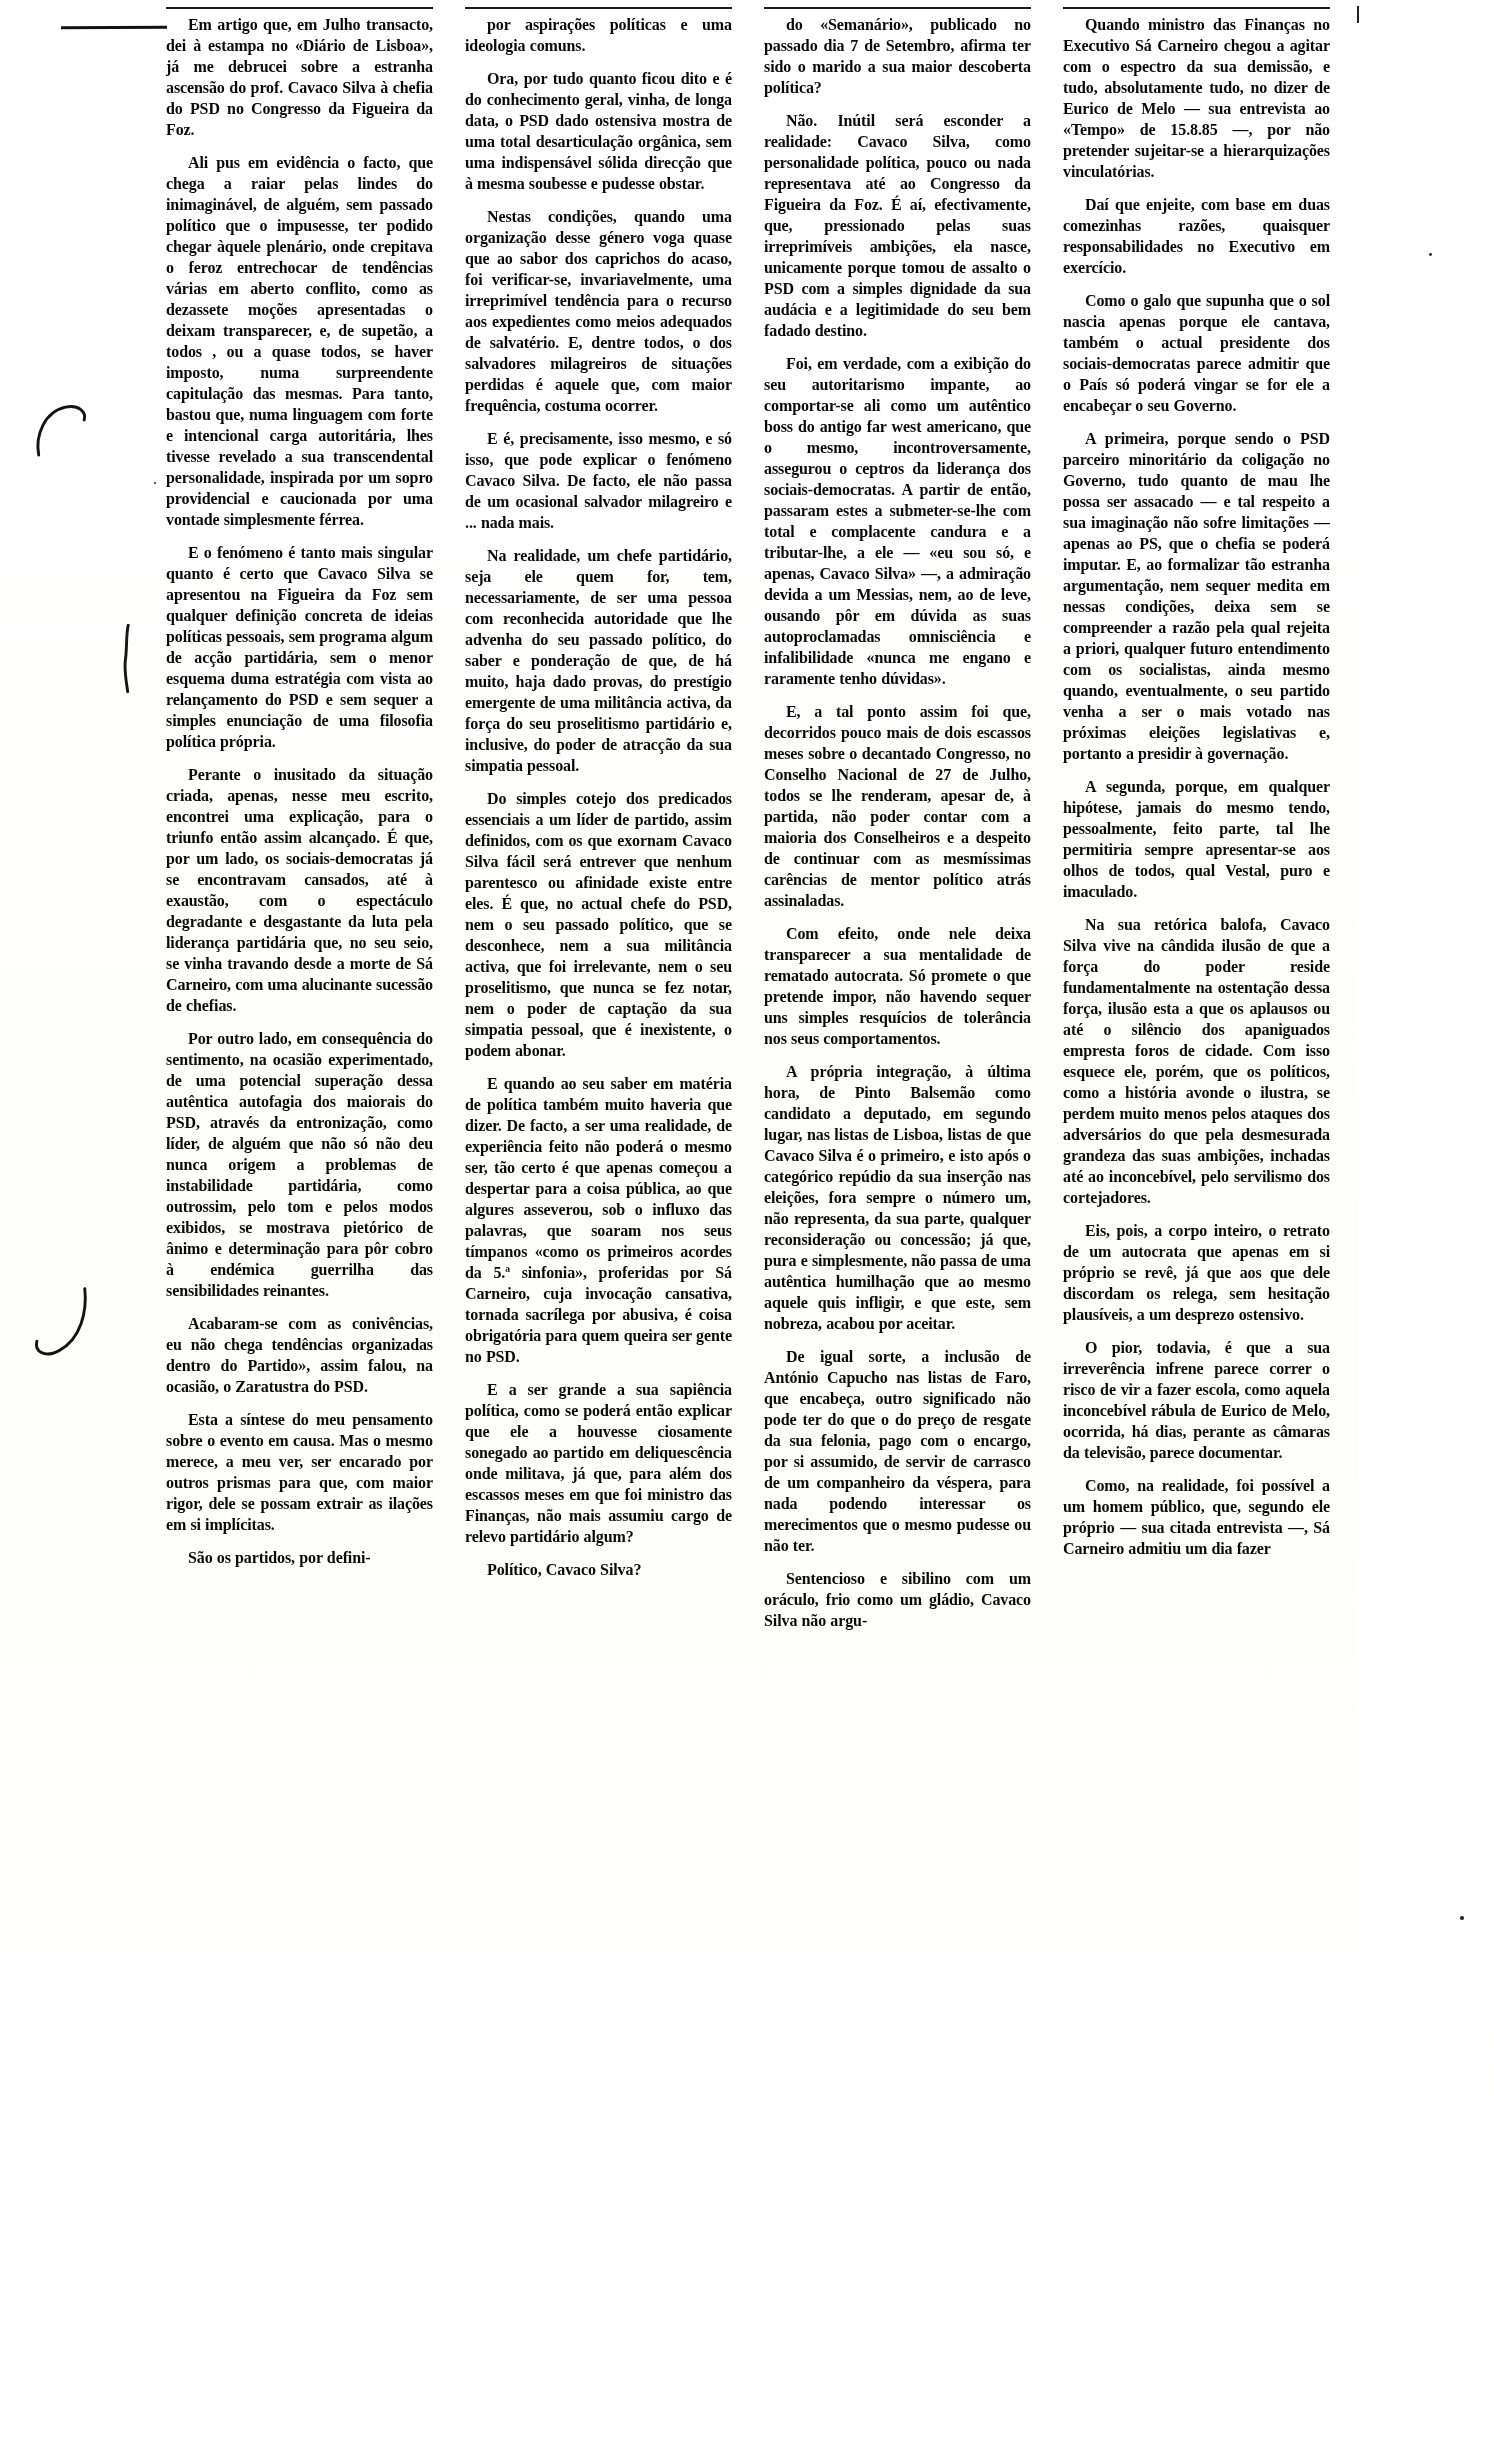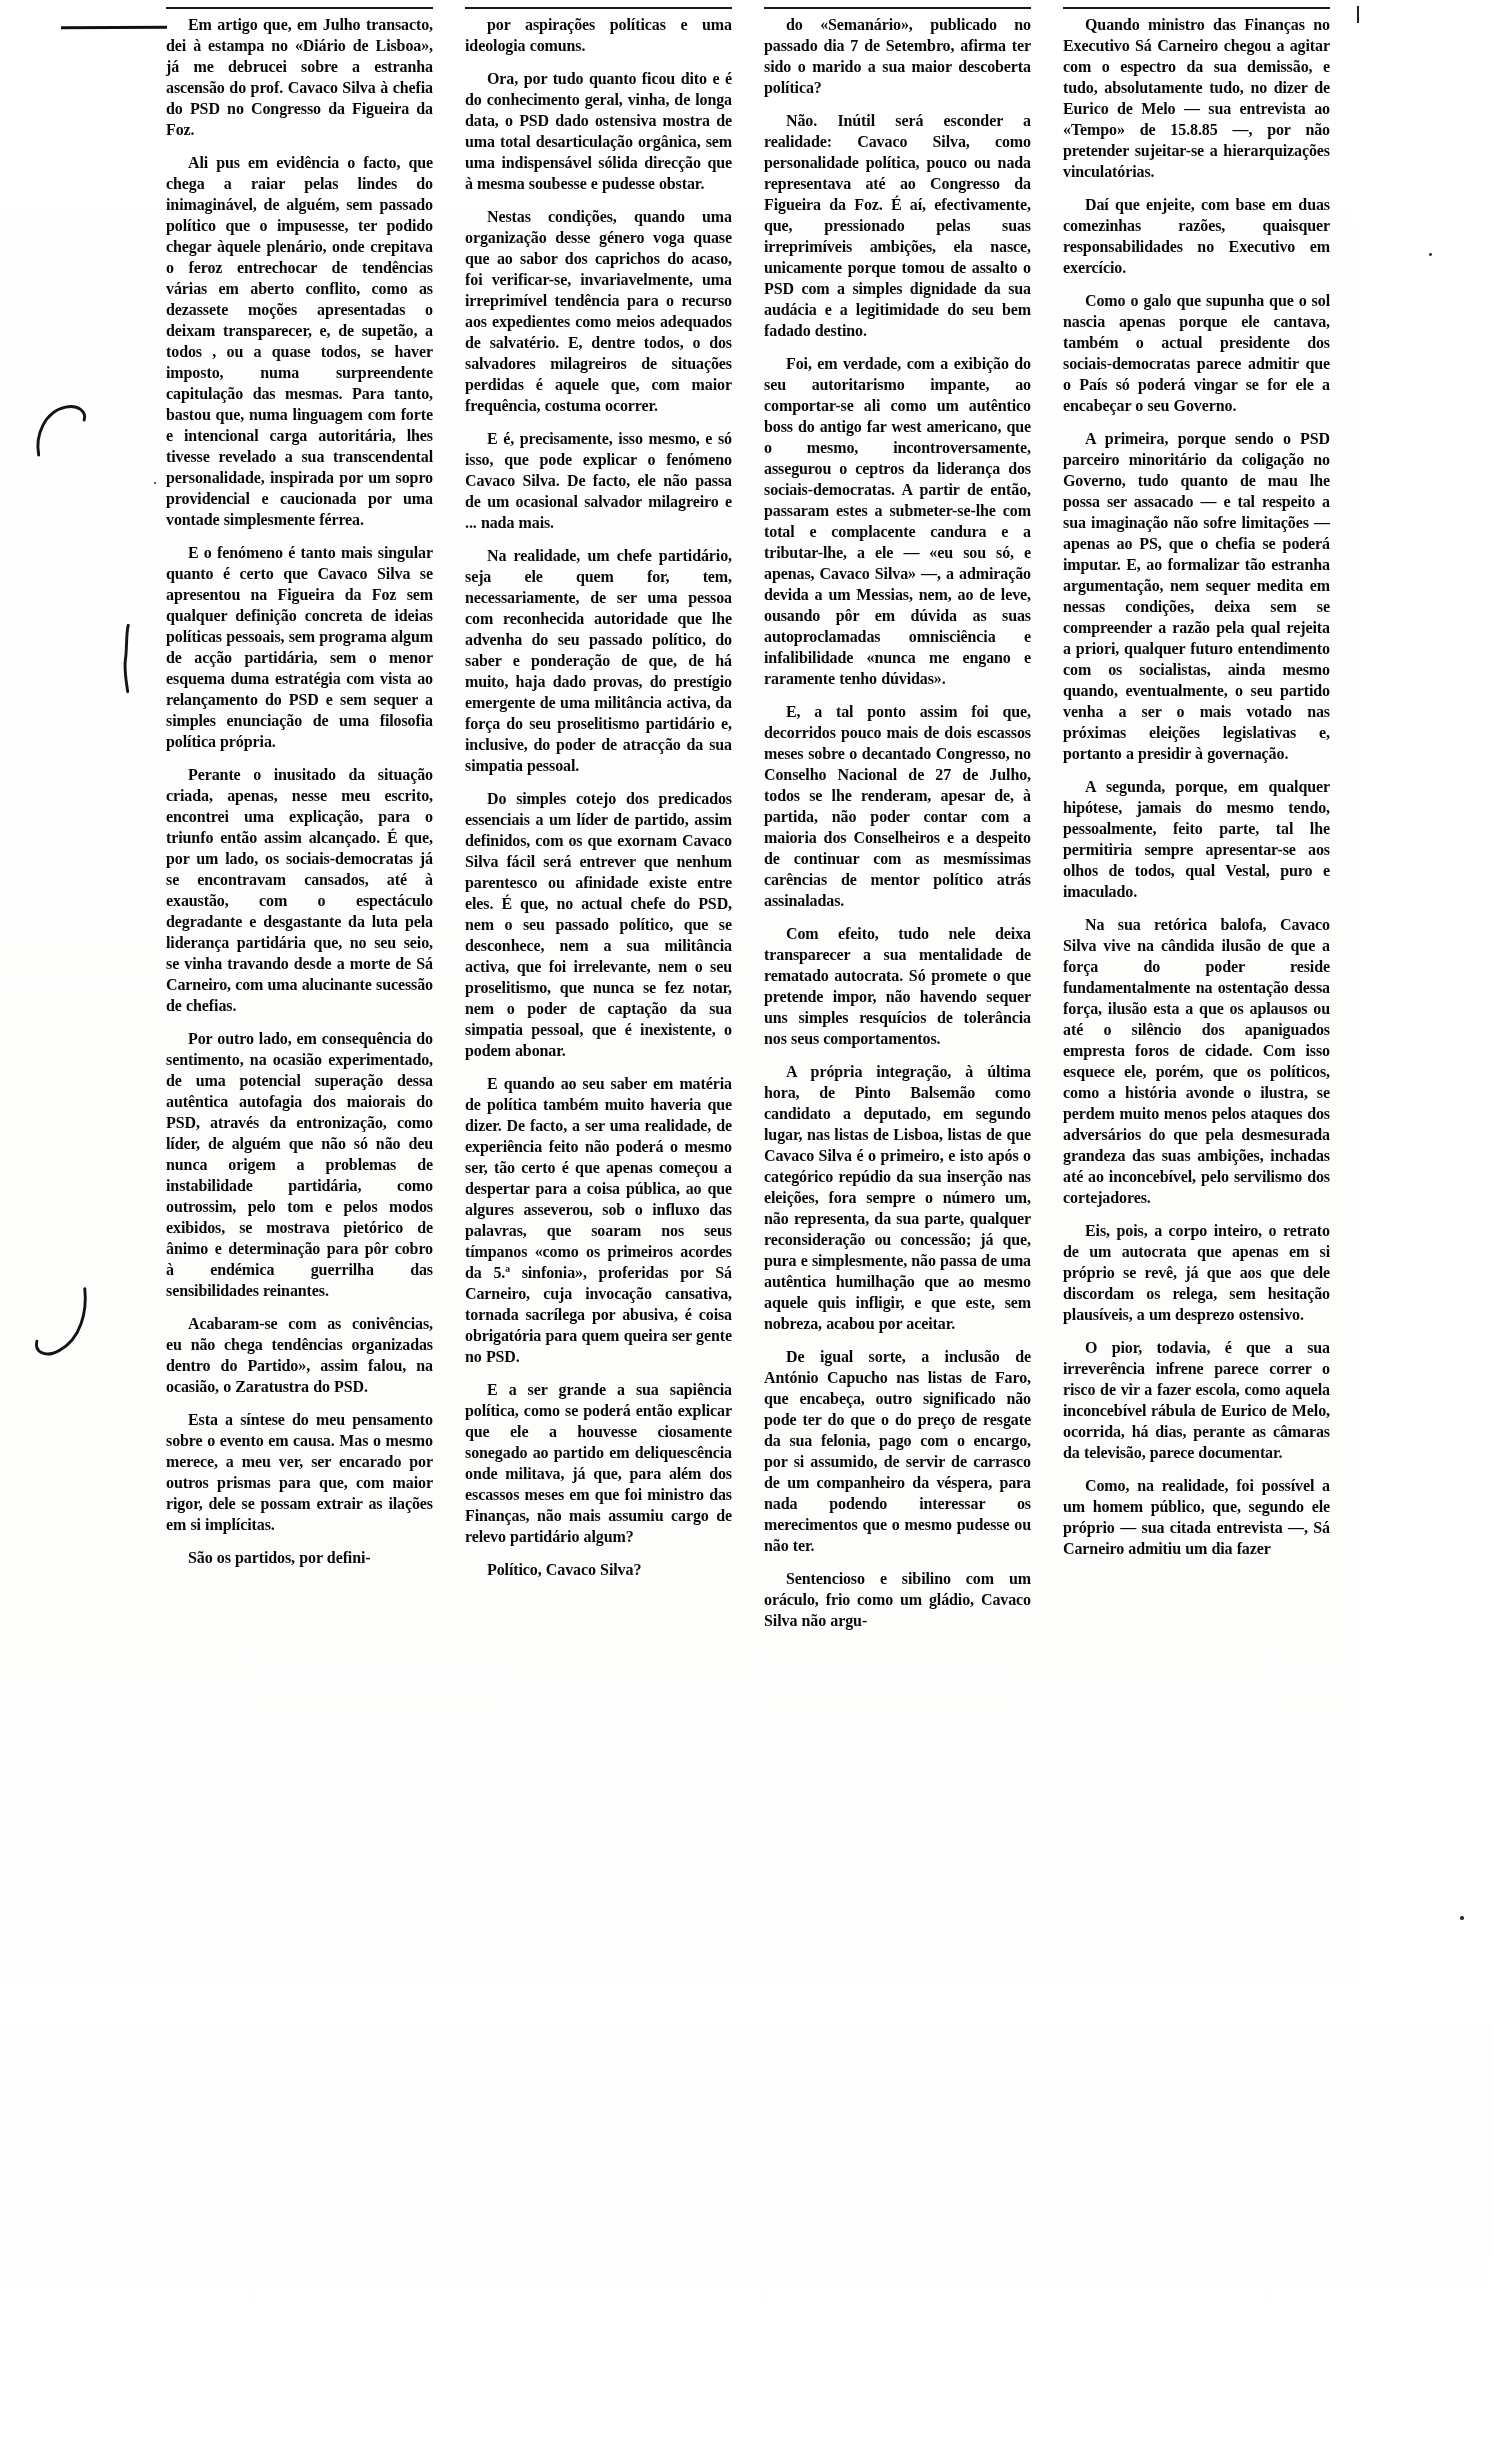--- a/index.html
+++ b/index.html
@@ -168,21 +168,21 @@
         <p>E a ser grande a sua sapiência política, como se poderá então explicar que ele a houvesse ciosamente sonegado ao partido em deliquescência onde militava, já que, para além dos escassos meses em que foi ministro das Finanças, não mais assumiu cargo de relevo partidário algum?</p>
         <p>Político, Cavaco Silva?</p>
       </div>
 
       <div class="col c3">
         <div class="rule"></div>
         <p>do «Semanário», publicado no passado dia 7 de Setembro, afirma ter sido o marido a sua maior descoberta política?</p>
         <p>Não. Inútil será esconder a realidade: Cavaco Silva, como personalidade política, pouco ou nada representava até ao Congresso da Figueira da Foz. É aí, efectivamente, que, pressionado pelas suas irreprimíveis ambições, ela nasce, unicamente porque tomou de assalto o PSD com a simples dignidade da sua audácia e a legitimidade do seu bem fadado destino.</p>
         <p>Foi, em verdade, com a exibição do seu autoritarismo impante, ao comportar-se ali como um autêntico boss do antigo far west americano, que o mesmo, incontroversamente, assegurou o ceptros da liderança dos sociais-democratas. A partir de então, passaram estes a submeter-se-lhe com total e complacente candura e a tributar-lhe, a ele — «eu sou só, e apenas, Cavaco Silva» —, a admiração devida a um Messias, nem, ao de leve, ousando pôr em dúvida as suas autoproclamadas omnisciência e infalibilidade «nunca me engano e raramente tenho dúvidas».</p>
         <p>E, a tal ponto assim foi que, decorridos pouco mais de dois escassos meses sobre o decantado Congresso, no Conselho Nacional de 27 de Julho, todos se lhe renderam, apesar de, à partida, não poder contar com a maioria dos Conselheiros e a despeito de continuar com as mesmíssimas carências de mentor político atrás assinaladas.</p>
-        <p>Com efeito, tudo nele deixa transparecer a sua mentalidade de rematado autocrata. Só promete o que pretende impor, não havendo sequer uns simples resquícios de tolerância nos seus comportamentos.</p>
+        <p>Com efeito, onde nele deixa transparecer a sua mentalidade de rematado autocrata. Só promete o que pretende impor, não havendo sequer uns simples resquícios de tolerância nos seus comportamentos.</p>
         <p>A própria integração, à última hora, de Pinto Balsemão como candidato a deputado, em segundo lugar, nas listas de Lisboa, listas de que Cavaco Silva é o primeiro, e isto após o categórico repúdio da sua inserção nas eleições, fora sempre o número um, não representa, da sua parte, qualquer reconsideração ou concessão; já que, pura e simplesmente, não passa de uma autêntica humilhação que ao mesmo aquele quis infligir, e que este, sem nobreza, acabou por aceitar.</p>
         <p>De igual sorte, a inclusão de António Capucho nas listas de Faro, que encabeça, outro significado não pode ter do que o do preço de resgate da sua felonia, pago com o encargo, por si assumido, de servir de carrasco de um companheiro da véspera, para nada podendo interessar os merecimentos que o mesmo pudesse ou não ter.</p>
         <p>Sentencioso e sibilino com um oráculo, frio como um gládio, Cavaco Silva não argu-</p>
       </div>
 
       <div class="col c4">
         <div class="rule"></div>
         <p>Quando ministro das Finanças no Executivo Sá Carneiro chegou a agitar com o espectro da sua demissão, e tudo, absolutamente tudo, no dizer de Eurico de Melo — sua entrevista ao «Tempo» de 15.8.85 —, por não pretender sujeitar-se a hierarquizações vinculatórias.</p>
         <p>Daí que enjeite, com base em duas comezinhas razões, quaisquer responsabilidades no Executivo em exercício.</p>
         <p>Como o galo que supunha que o sol nascia apenas porque ele cantava, também o actual presidente dos sociais-democratas parece admitir que o País só poderá vingar se for ele a encabeçar o seu Governo.</p>

